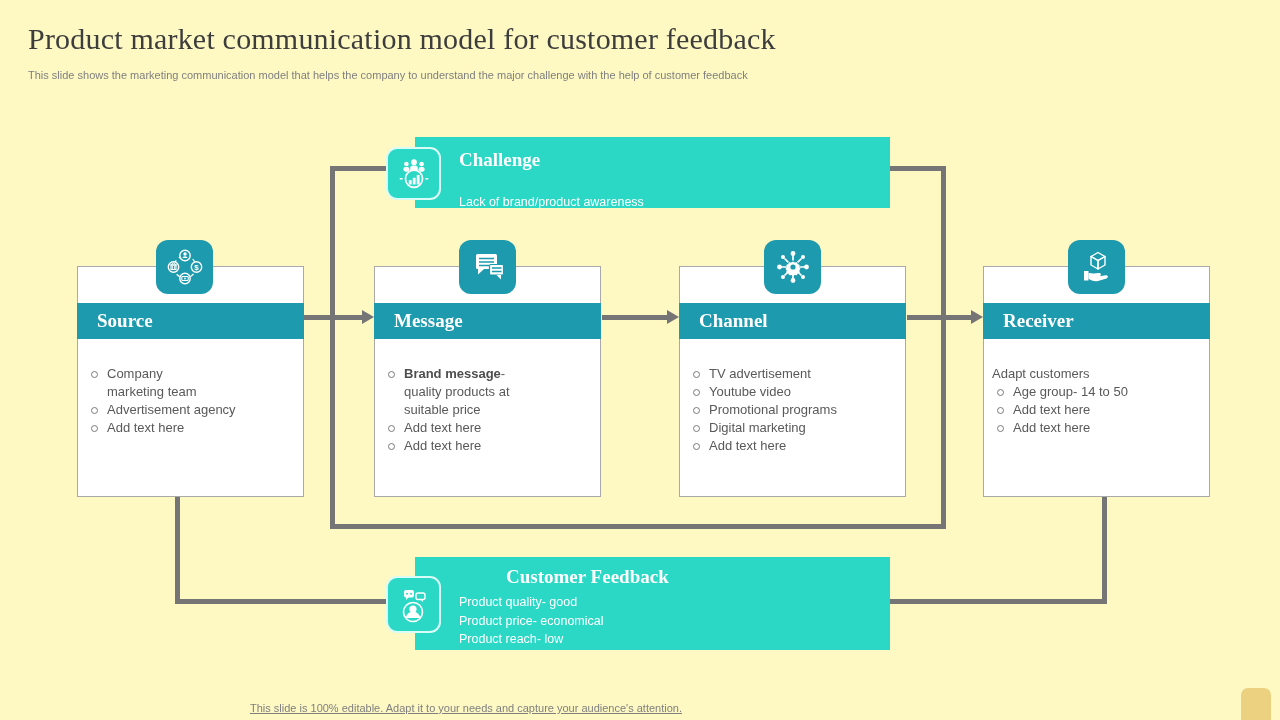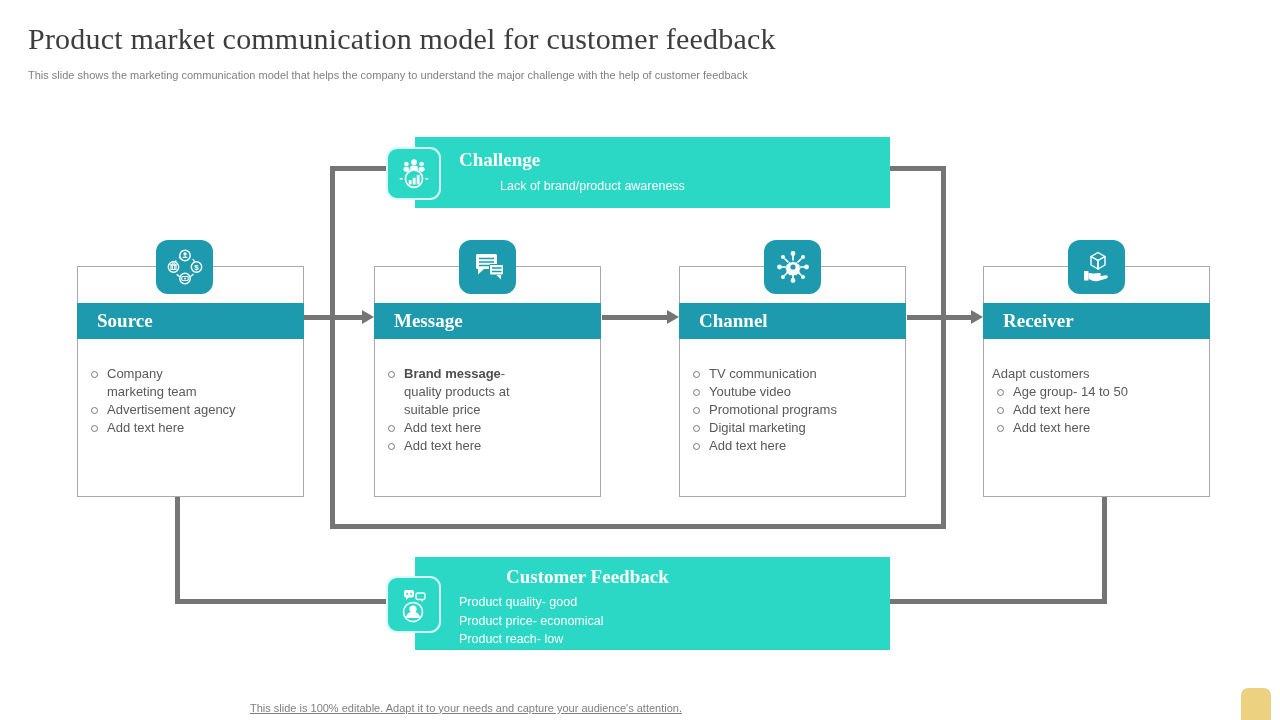--- a/index.html
+++ b/index.html
@@ -1,16 +1,16 @@
 <!DOCTYPE html>
 <html><head>
 <meta charset="utf-8">
 <style>
   html,body { margin:0; padding:0; background:#e8e8e8; font-family:"Liberation Sans",sans-serif; }
-  .slide { position:relative; width:1280px; height:720px; background:#ffffff; overflow:hidden; }
+  .slide { position:relative; width:1280px; height:720px; background:#fef9c3; overflow:hidden; }
 
   .title { position:absolute; left:28px; top:22px; font-family:"Liberation Serif",serif;
            font-size:30px; color:#3d3d3d; letter-spacing:.2px; }
   .subtitle { position:absolute; left:28px; top:69px; font-size:11px; color:#7f7f7f; }
 
   .line { position:absolute; background:#757575; }
   .arrowhead { position:absolute; width:0; height:0; border-top:7px solid transparent;
                border-bottom:7px solid transparent; border-left:12px solid #757575; }
 
   .box { position:absolute; top:266px; width:227px; height:231px; background:#fff;
@@ -64,21 +64,21 @@
 
   <div class="line" style="left:298px; top:315px; width:66px; height:5px;"></div>
   <div class="arrowhead" style="left:362px; top:310px;"></div>
   <div class="line" style="left:602px; top:315px; width:66px; height:5px;"></div>
   <div class="arrowhead" style="left:667px; top:310px;"></div>
   <div class="line" style="left:907px; top:315px; width:65px; height:5px;"></div>
   <div class="arrowhead" style="left:971px; top:310px;"></div>
 
   <div class="banner" style="top:137px; height:71px;">
     <div class="banner-title" style="top:12px;">Challenge</div>
-    <div class="banner-text" style="top:40px;margin-left:41px;">Lack of brand/product awareness</div>
+    <div class="banner-text" style="top:56px;">Lack of brand/product awareness</div>
   </div>
   <div class="banner-icon" style="top:147px; height:53px;">
     <svg width="38" height="38" viewBox="0 0 40 40">
       <g fill="#fff">
         <circle cx="12" cy="9.5" r="2.4"></circle>
           <rect x="8.8" y="12.5" width="6.4" height="5" rx="2.4"></rect>
         <circle cx="28" cy="9.5" r="2.4"></circle>
           <rect x="24.8" y="12.5" width="6.4" height="5" rx="2.4"></rect>
         <circle cx="20" cy="7.5" r="3"></circle>
           <rect x="16" y="11" width="8" height="6.5" rx="3"></rect>
@@ -163,21 +163,21 @@
       <rect x="21.5" y="17.5" width="14" height="10.5" rx="1.2" fill="#fff" stroke="#1d9aad" stroke-width="1.2"></rect>
       <path d="M33,28 v4.5 l-4.5,-4.5 z" fill="#fff"></path>
       <path d="M24,21 h9.5 M24,24.5 h9.5" stroke="#1d9aad" stroke-width="1.4"></path>
     </svg>
   </div>
 
   <div class="box" style="left:679px;">
     <div class="box-header">Channel</div>
     <div class="box-body">
       <ul>
-        <li>TV communication</li>
+        <li>TV advertisement</li>
         <li>Youtube video</li>
         <li>Promotional programs</li>
         <li>Digital marketing</li>
         <li>Add text here</li>
       </ul>
     </div>
   </div>
   <div class="box-icon" style="left:764px;">
     <svg width="40" height="40" viewBox="0 0 40 40">
       <g stroke="#fff" stroke-width="1.7">

